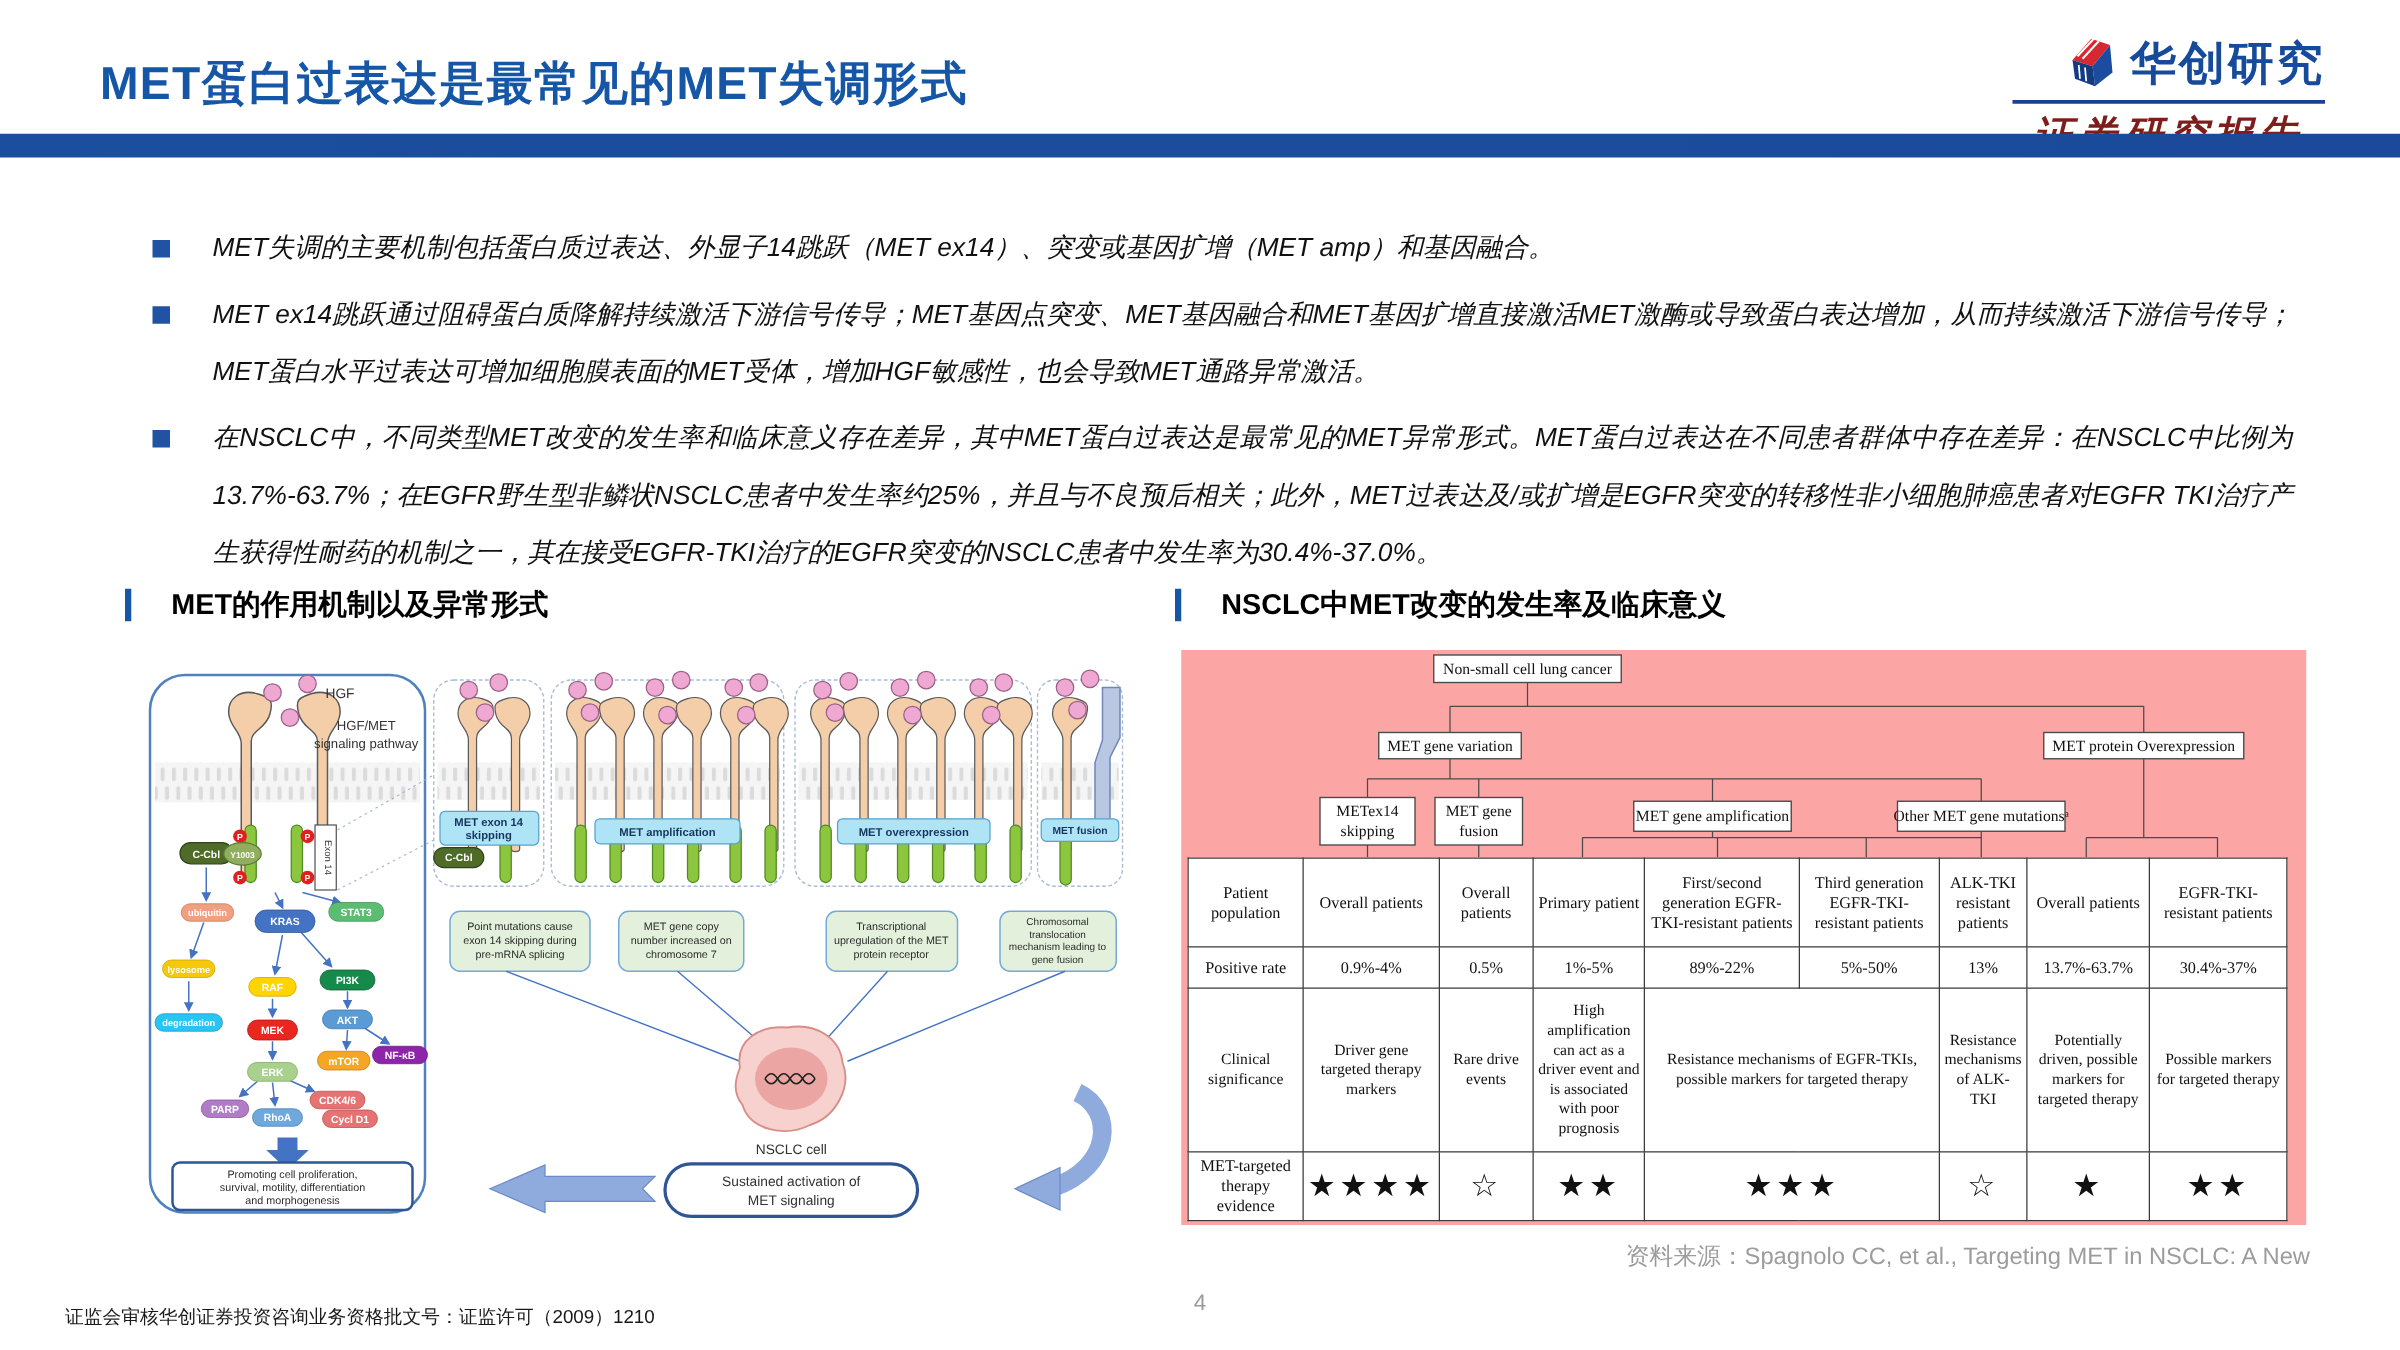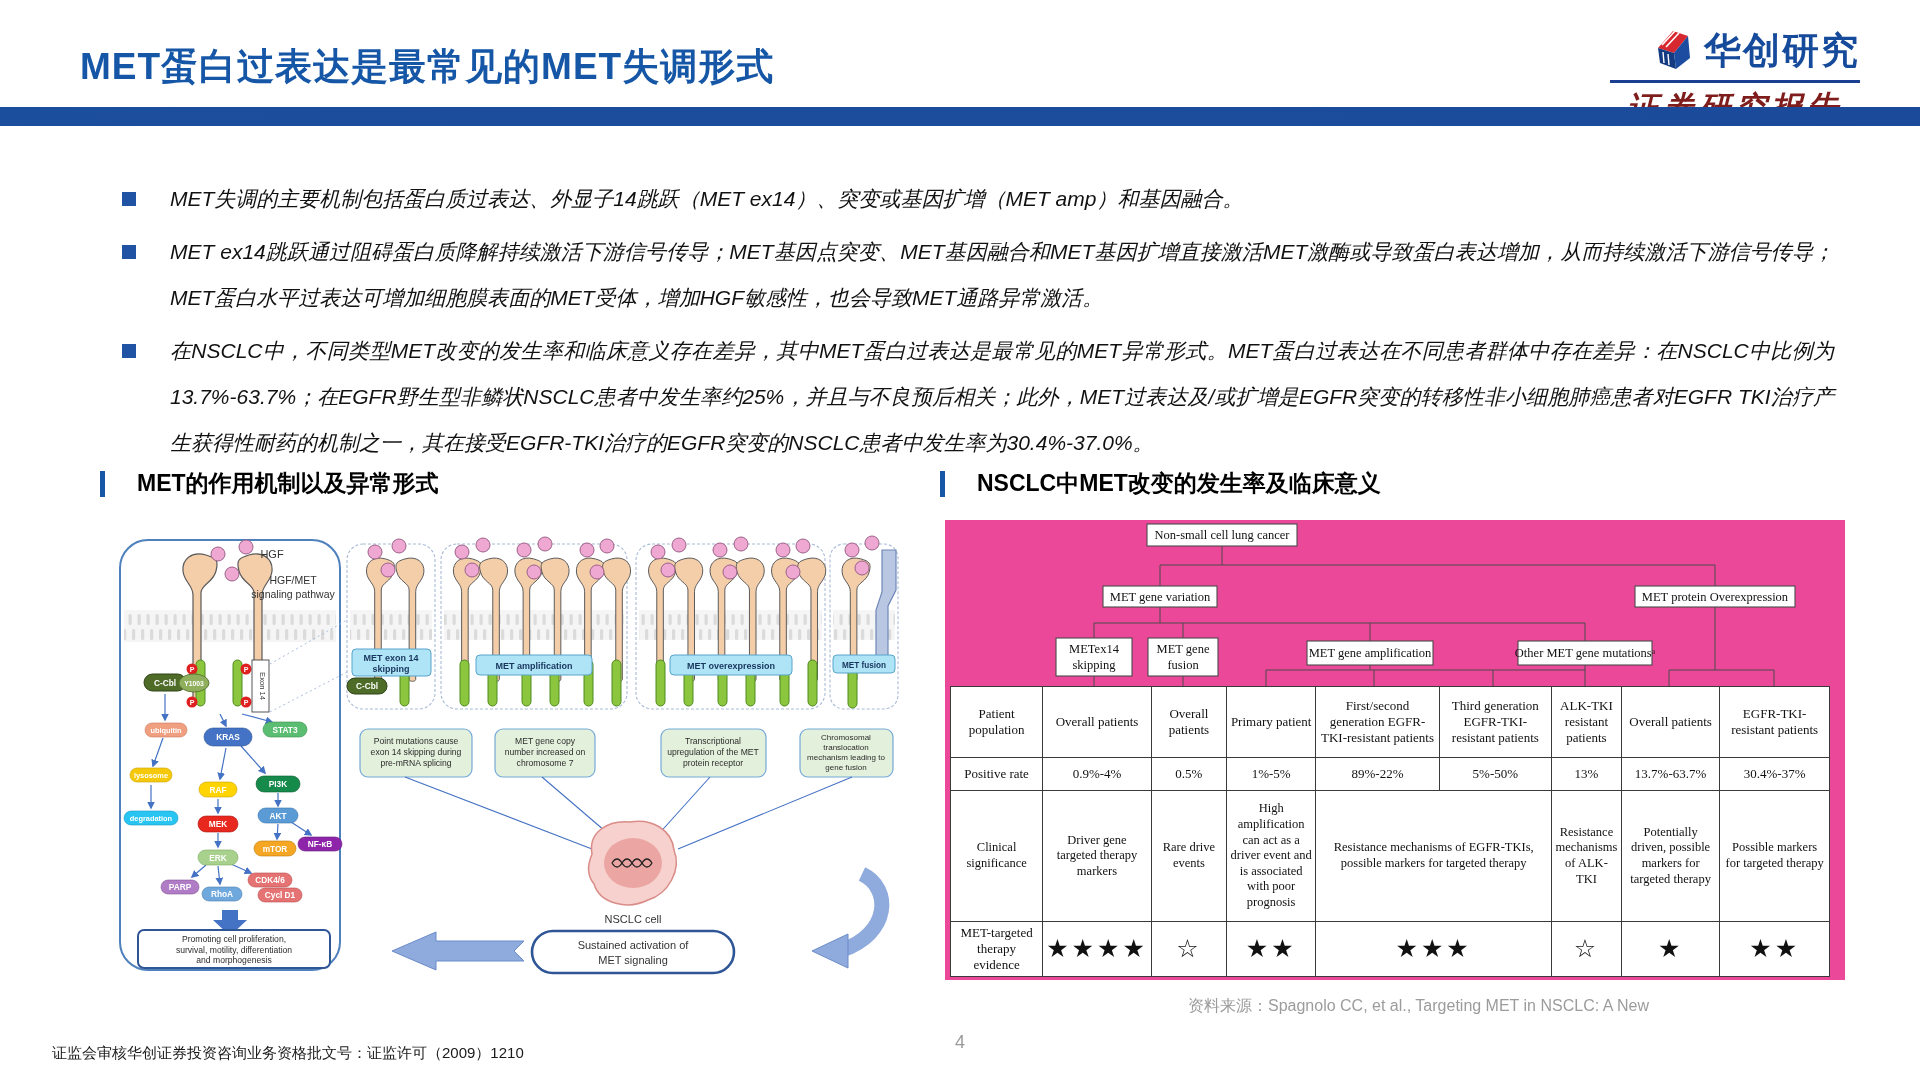--- a/index.html
+++ b/index.html
@@ -19,21 +19,21 @@
   .bullet{position:relative;padding-left:48px;margin-bottom:7px;font-size:21px;line-height:46px;color:#111;
           text-align:justify;}
   .bullet .sq{position:absolute;left:0;top:16px;width:14px;height:14px;background:#2053A4;}
   
   .sec{position:absolute;top:468px;font-size:23px;font-weight:bold;color:#000000;display:flex;align-items:center;}
   .sec .bar{width:5px;height:26px;background:#1557A6;margin-right:32px;}
   #sec-left{left:100px;}
   #sec-right{left:940px;}
   
   #leftfig{position:absolute;left:100px;top:522px;width:830px;height:468px;}
-  #rightfig{position:absolute;left:945px;top:520px;width:900px;height:460px;background:#ec4899;}
+  #rightfig{position:absolute;left:945px;top:520px;width:900px;height:460px;background:#fca5a5;}
   #fc{position:absolute;left:0;top:0;}
   
   #rtable{position:absolute;left:5px;top:166px;width:880px;border-collapse:collapse;
           font-family:"Liberation Serif","DejaVu Serif",serif;color:#111;background:#fff;}
   #rtable td{border:1px solid #3a3a3a;text-align:center;vertical-align:middle;padding:2px 3px;font-size:13px;line-height:1.25;}
   #rtable tr.hrow td{height:66px;}
   #rtable tr.prow td{height:28px;}
   #rtable tr.crow td{height:126px;font-size:12.5px;}
   #rtable tr.srow td{height:50px;}
   #rtable td.stars{font-size:25px;letter-spacing:3px;font-family:"DejaVu Sans",sans-serif;}
@@ -46,22 +46,22 @@
   .gnote{fill:#E3F0DB;stroke:#74A9D8;stroke-width:1.2;}
   .gtx{font-size:8.6px;fill:#2c2c2c;text-anchor:middle;}
   .cyl{fill:#AFE3F6;stroke:#56A4CC;stroke-width:1;}
   .cytx{font-size:9px;font-weight:bold;fill:#17365D;text-anchor:middle;}
   .ntx{font-size:8.3px;font-weight:bold;fill:#fff;text-anchor:middle;}
   .lbl{font-size:11px;fill:#333;text-anchor:middle;}
   .cn-line{stroke:#4472C4;stroke-width:1.1;fill:none;}
   
   #license{position:absolute;left:52px;top:1044px;font-size:15px;color:#1a1a1a;}
   #pageno{position:absolute;left:955px;top:1032px;font-size:18px;color:#9a9a9a;}
-  #source{position:absolute;right:72px;top:992px;width:660px;text-align:left;
-          font-size:16px;line-height:27.5px;color:#9C9C9C;}
+  #source{position:absolute;right:72px;top:992px;width:660px;text-align:right;
+          font-size:19px;line-height:27.5px;color:#9C9C9C;}
 </style>
 </head>
 <body>
 
 <div id="slide">
 
   <div id="title">MET蛋白过表达是最常见的MET失调形式</div>
   <div id="logo">
     <div class="row1">
       <span>

